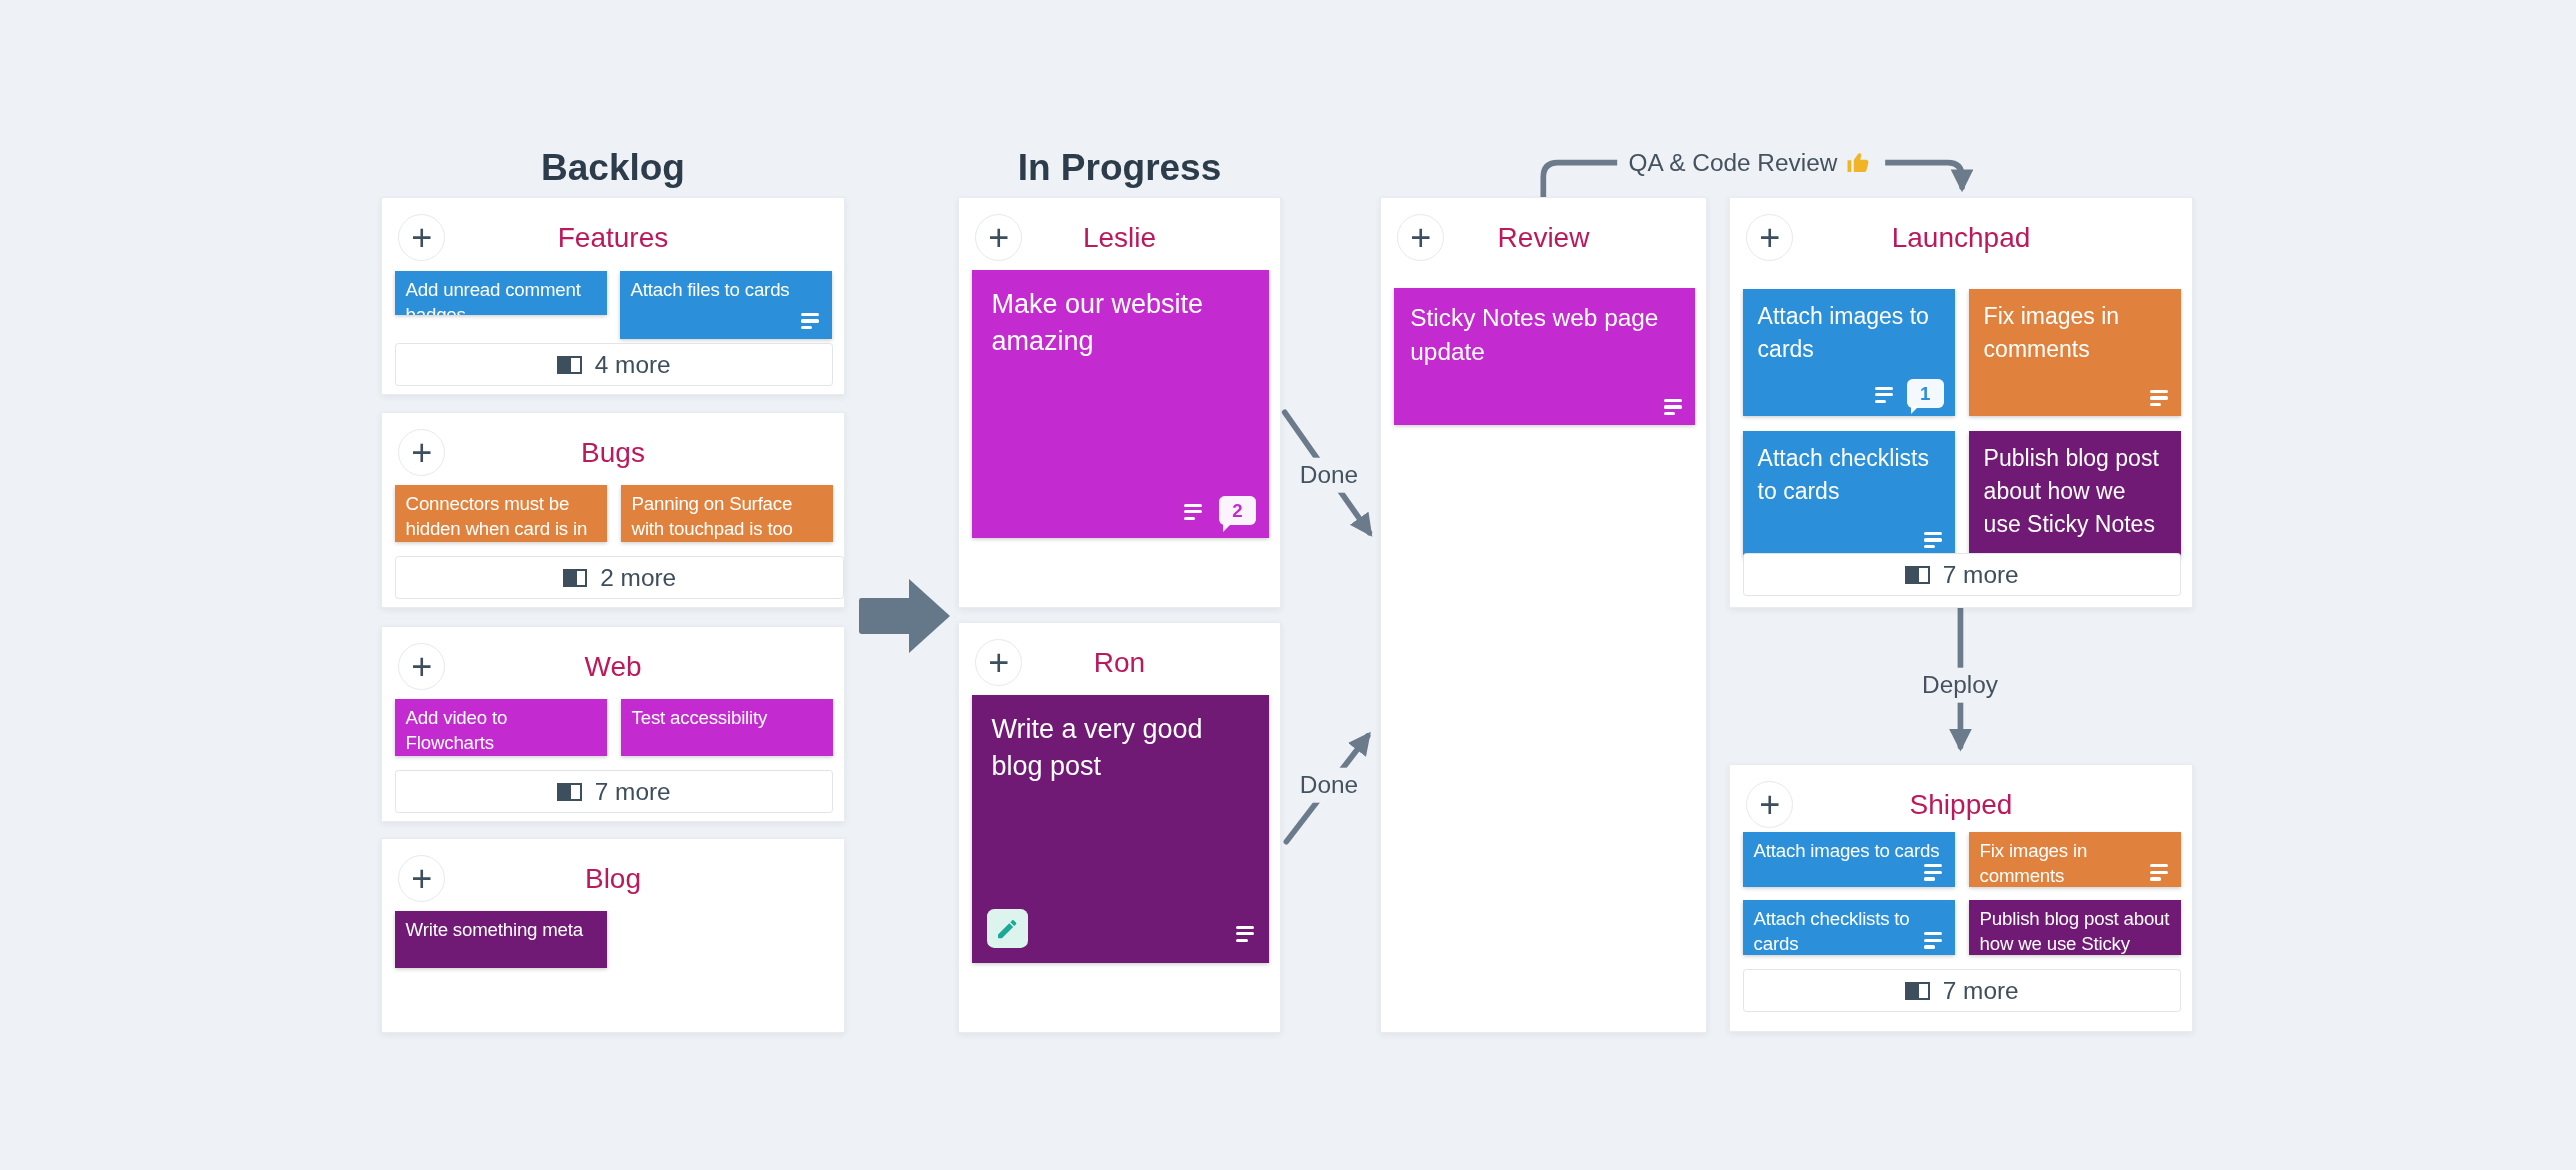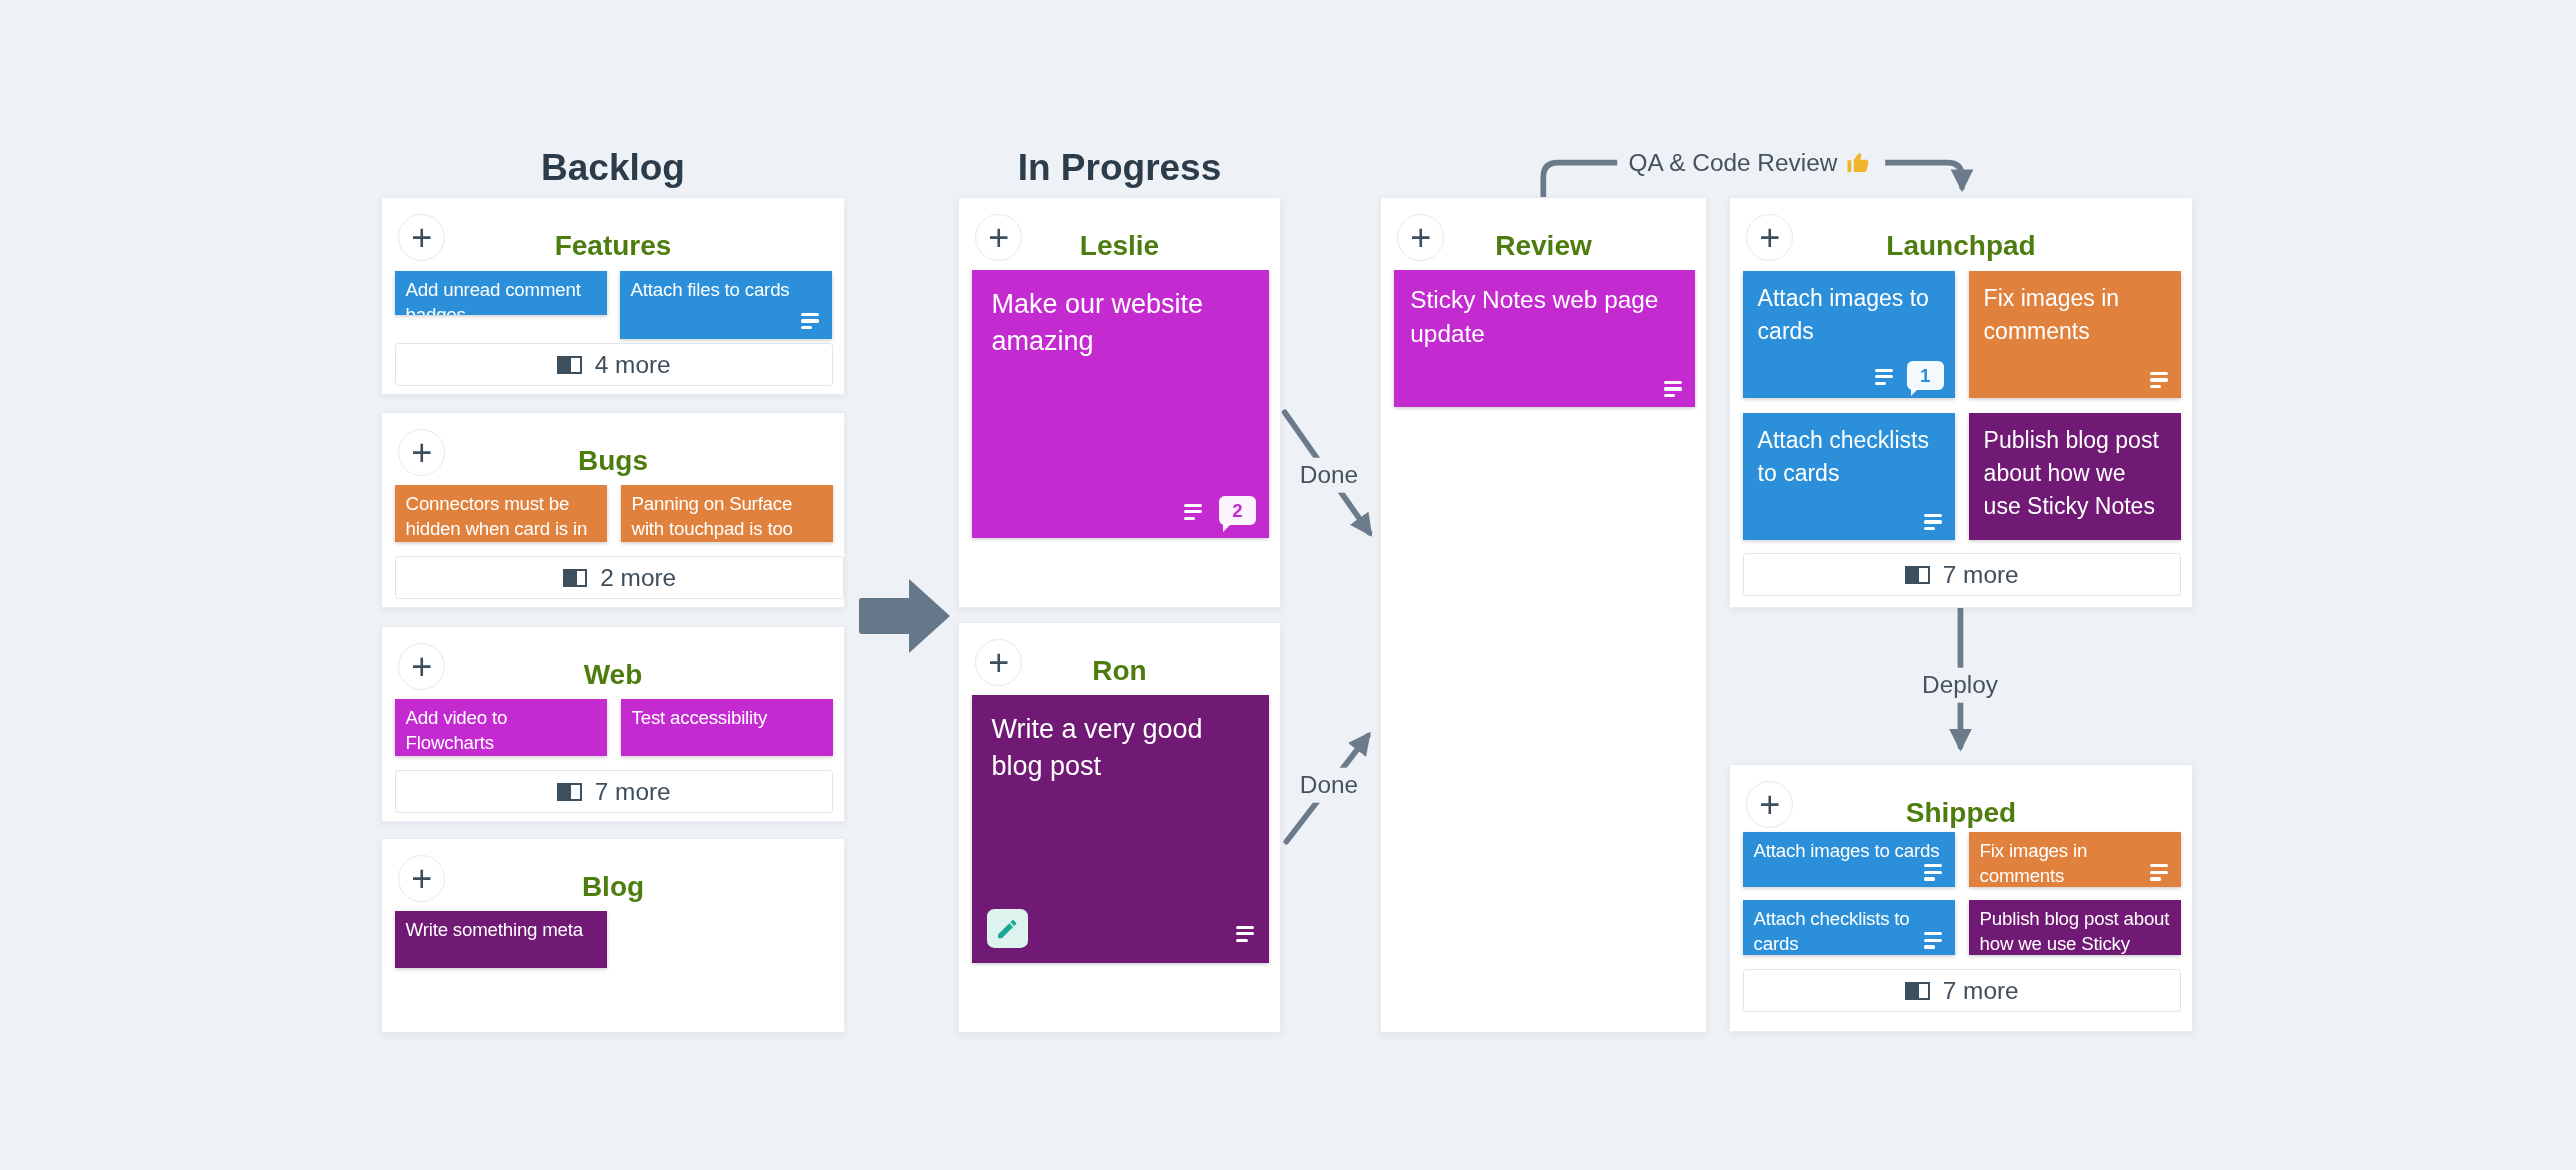--- a/index.html
+++ b/index.html
@@ -2,25 +2,25 @@
 <html style="font-size:13px"><head>
 <meta charset="utf-8">
 <style>
   html,body{margin:0;padding:0;background:#eef1f5;font-family:"Liberation Sans",sans-serif;}
   .stage{position:relative;width:2576px;height:1171px;background:#eef1f5;overflow:hidden;}
 
   .col-title{position:absolute;top:146px;height:44px;font-size:37px;font-weight:700;color:#2c3c4b;text-align:center;line-height:44px;}
 
   .panel{position:absolute;background:#fff;border:0.8px solid #e8ebef;box-shadow:0 1.6px 6.5px rgba(40,60,80,.07);box-sizing:border-box;}
   .add-btn{position:absolute;left:16.3px;top:16.3px;width:47px;height:47px;border-radius:50%;background:#fff;border:1.6px solid #e5e9ee;color:#3d4e5d;font-size:36px;font-weight:300;display:flex;align-items:center;justify-content:center;cursor:pointer;box-sizing:border-box;line-height:1;}
-  .panel-title{position:absolute;left:0;right:0;top:24.4px;text-align:center;font-size:28px;font-weight:700;color:#4d7c0f;margin-top:8px;}
+  .panel-title{position:absolute;left:0;right:0;top:24.4px;text-align:center;font-size:28px;font-weight:400;color:#be185d;}
 
   .card{position:absolute;color:#fff;box-sizing:border-box;box-shadow:0 2.4px 4.1px rgba(0,0,0,.22);overflow:hidden;cursor:pointer;}
   .card.small{font-size:18.7px;line-height:25px;letter-spacing:-0.2px;padding:5.7px 8.1px 0 10.6px;}
-  .card.mid{font-size:24.4px;line-height:34px;padding:13px 16.3px 0 16.3px;}
+  .card.mid{font-size:24.4px;line-height:34px;padding:13px 16.3px 0 16.3px;margin-top:18px;}
   .card.big{font-size:27px;line-height:37px;padding:16.3px 19.5px 0 19.5px;}
   .c-blue{background:#2b90d9;}
   .c-orange{background:#e0823d;}
   .c-magenta{background:#c32bd1;}
   .c-teal{background:#701a75;}
 
   .notes-icon{position:absolute;right:13px;bottom:9.8px;width:18px;}
   .notes-icon b{display:block;height:3.3px;background:#fff;border-radius:1.6px;margin-top:3.3px;}
   .notes-icon b:nth-child(1){width:18px;}
   .notes-icon b:nth-child(2){width:18px;}

